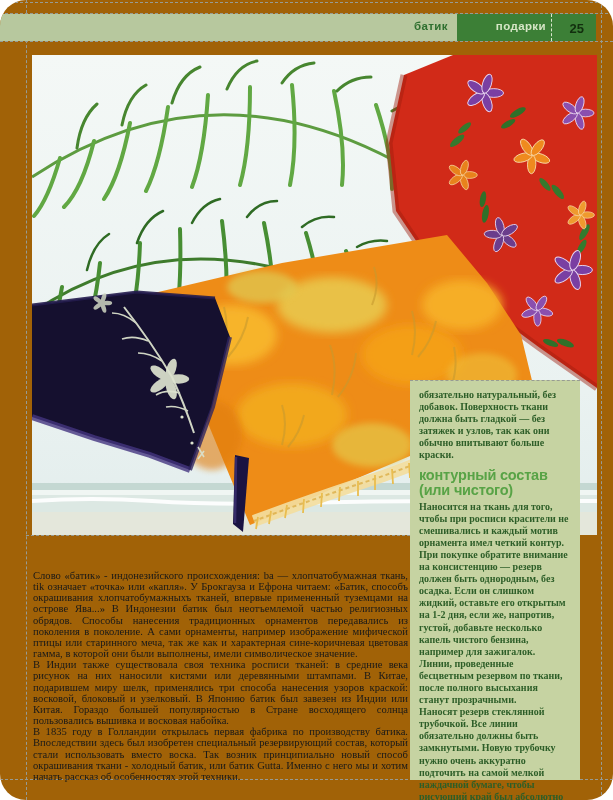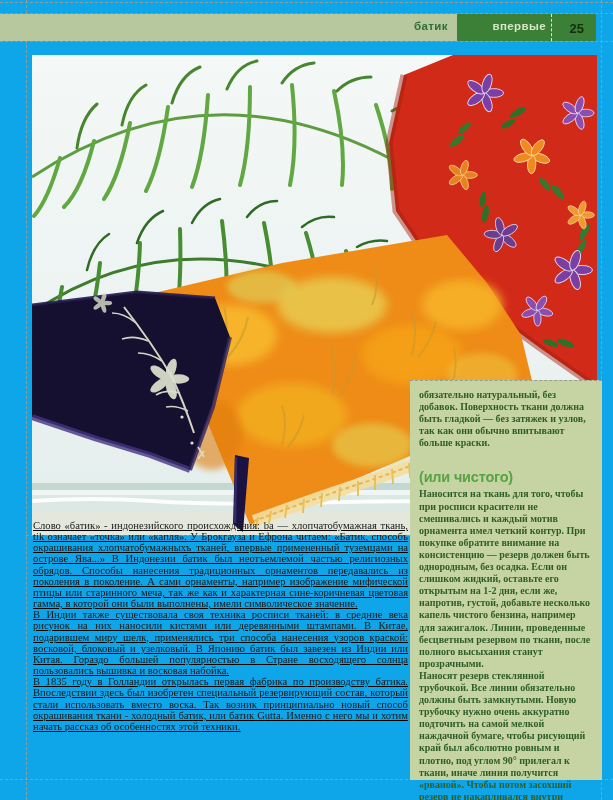--- a/index.html
+++ b/index.html
@@ -1,59 +1,59 @@
 <!DOCTYPE html>
 <html><head>
 <meta charset="utf-8">
 <style>
   html,body{margin:0;padding:0;background:#ffffff;}
-  .page{position:relative;width:613px;height:800px;background:#0ea5e9;overflow:hidden;
-        font-family:"Liberation Serif",serif;}
+  .page{position:relative;width:613px;height:800px;background:#a16207;overflow:hidden;
+        font-family:"Liberation Serif",serif;border-radius:26px;}
   
   .dash-h{position:absolute;height:0;border-top:1px dashed #979b93;}
   .dash-v{position:absolute;width:0;border-left:1px dashed #979b93;}
   .dash-v-light{position:absolute;width:0;border-left:1px dashed #d9e6cc;}
   
   .band{position:absolute;left:0;top:14px;width:596px;height:27px;background:#b7c89e;}
   .band .tab-batik{position:absolute;top:6px;right:148px;font-family:"Liberation Sans",sans-serif;
         font-weight:bold;font-size:11.5px;letter-spacing:.4px;color:#2f6f2f;}
   .band .darkbar{position:absolute;top:0;left:457px;width:139px;height:27px;background:#3c7f36;}
   .darkbar .tab-podarki{position:absolute;top:6px;right:50px;font-family:"Liberation Sans",sans-serif;
         font-weight:bold;font-size:11.5px;letter-spacing:.4px;color:#d6e6c6;}
   .darkbar .pagenum{position:absolute;top:7px;right:12px;font-family:"Liberation Sans",sans-serif;
         font-weight:bold;font-size:13px;color:#122f0e;}
   
   .photo{position:absolute;left:32px;top:55px;width:565px;height:480px;}
   
-  .sidebar{position:absolute;left:410px;top:380px;width:192px;height:400px;background:#c6d3a2;
+  .sidebar{position:absolute;left:410px;top:380px;width:170px;height:400px;background:#c6d3a2;
         border-top:1px dashed #979b93;box-sizing:border-box;padding:8px 10px 11px 9px;}
   .sidebar p{margin:0;font-size:10px;line-height:12.1px;font-weight:bold;color:#2d5e28;text-align:left;}
   .sidebar h3{margin:6px 0 3px 0;font-family:"Liberation Sans",sans-serif;font-weight:bold;
         font-size:14.5px;line-height:15px;color:#58a346;letter-spacing:-.2px;}
   
-  .article{position:absolute;left:33px;top:520px;width:375px;text-decoration:underline;}
+  .article{position:absolute;left:33px;top:570px;width:375px;}
   .article p{margin:0;font-size:10.6px;line-height:11.15px;text-align:justify;color:#191919;}
 </style>
 </head>
 <body>
 
 <div class="page">
 
   <div class="dash-h" style="left:0;top:2px;width:613px;"></div>
   <div class="dash-h" style="left:0;top:13px;width:613px;"></div>
   <div class="dash-h" style="left:0;top:41px;width:613px;"></div>
   <div class="dash-h" style="left:0;top:779px;width:613px;"></div>
   <div class="dash-h" style="left:26px;top:535px;width:384px;"></div>
   <div class="dash-v" style="left:26px;top:0;height:800px;"></div>
   <div class="dash-v" style="left:601px;top:0;height:800px;"></div>
 
   <div class="band">
     <span class="tab-batik">батик</span>
     <div class="darkbar">
-      <span class="tab-podarki">впервые</span>
+      <span class="tab-podarki">подарки</span>
       <span class="pagenum">25</span>
     </div>
   </div>
   <div class="dash-v-light" style="left:551px;top:14px;height:27px;"></div>
 
   <svg class="photo" viewBox="0 0 565 480" aria-hidden="true">
     <defs>
       <linearGradient id="sky" x1="0" y1="0" x2="0" y2="1">
         <stop offset="0" stop-color="#f4f8f6"></stop>
           <stop offset="0.7" stop-color="#eaf2f1"></stop>
@@ -150,21 +150,21 @@
       <circle cx="150" cy="362" r="1.6" fill="#dde3cf"></circle>
       <circle cx="160" cy="388" r="1.6" fill="#dde3cf"></circle>
       <path d="M203 400 L217 403 L211 477 L201 469 Z" fill="#1a1342"></path>
       <path d="M204 402 L203 468" stroke="#3a2f6e" stroke-width="2.5" opacity=".9" fill="none"></path>
     </g>
   </svg>
 
   <div class="sidebar">
     <p>обязательно натуральный, без добавок. Поверхность ткани должна быть гладкой — без затяжек и узлов, так как они обычно впитывают больше краски.</p>
     <h3>
-      <br>
+      <span>контурный состав</span><br>
       <span>(или чистого)</span>
     </h3>
     <p>Наносится на ткань для того, чтобы при росписи красители не смешивались и каждый мотив орнамента имел четкий контур. При покупке обратите внимание на консистенцию — резерв должен быть однородным, без осадка. Если он слишком жидкий, оставьте его открытым на 1-2 дня, если же, напротив, густой, добавьте несколько капель чистого бензина, например для зажигалок. Линии, проведенные бесцветным резервом по ткани, после полного высыхания станут прозрачными.</p>
     <p>Наносят резерв стеклянной трубочкой. Все линии обязательно должны быть замкнутыми. Новую трубочку нужно очень аккуратно подточить на самой мелкой наждачной бумаге, чтобы рисующий край был абсолютно ровным и плотно, под углом 90° прилегал к ткани, иначе линия получится «рваной». Чтобы потом засохший резерв не накапливался внутри трубочки, каждый раз после работы ее необходимо промывать в бензине.</p>
   </div>
 
   <div class="article">
     <p>Слово «батик» - индонезийского происхождения: ba — хлопчатобумажная ткань, tik означает «точка» или «капля». У Брокгауза и Ефрона читаем: «Батик, способъ окрашивания хлопчатобумажныхъ тканей, впервые примененный туземцами на острове Ява...» В Индонезии батик был неотъемлемой частью религиозных обрядов. Способы нанесения традиционных орнаментов передавались из поколения в поколение. А сами орнаменты, например изображение мифической птицы или старинного меча, так же как и характерная сине-коричневая цветовая гамма, в которой они были выполнены, имели символическое значение.</p>
     <p>В Индии также существовала своя техника росписи тканей: в средние века рисунок на них наносили кистями или деревянными штампами. В Китае, подарившем миру шелк, применялись три способа нанесения узоров краской: восковой, блоковый и узелковый. В Японию батик был завезен из Индии или Китая. Гораздо большей популярностью в Стране восходящего солнца пользовались вышивка и восковая набойка.</p>
     <p>В 1835 году в Голландии открылась первая фабрика по производству батика. Впоследствии здесь был изобретен специальный резервирующий состав, который стали использовать вместо воска. Так возник принципиально новый способ окрашивания ткани - холодный батик, или батик Gutta. Именно с него мы и хотим начать рассказ об особенностях этой техники.</p>

